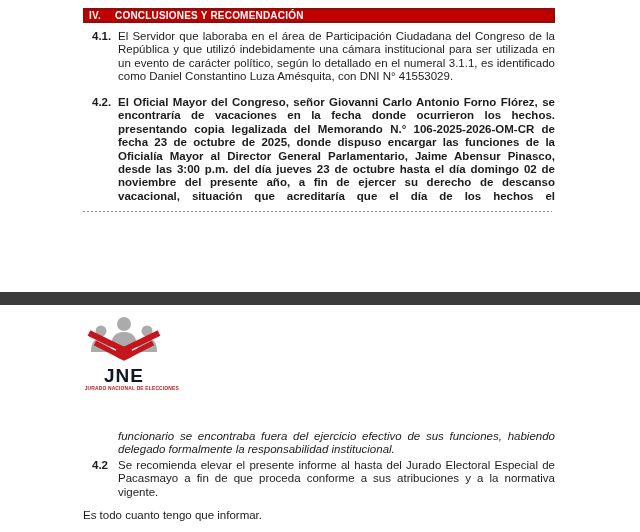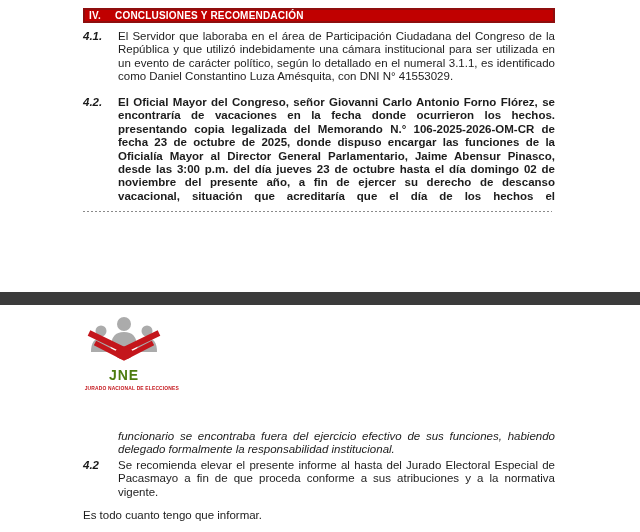--- a/index.html
+++ b/index.html
@@ -20,21 +20,21 @@
     color: #ffffff; font-size: 10px; font-weight: bold; letter-spacing: 0.2px;
   }
   .section-bar .numeral { padding-left: 4px; width: 30px; }
   .section-bar .title { flex: 1; }
 
   .para {
     position: absolute; left: 83px; width: 472px;
     font-size: 11.5px; line-height: 13.4px;
   }
   .para .num {
-    position: absolute; left: 0; top: 0; font-weight: bold; font-style: italic;
+    position: absolute; left: 9px; top: 0; font-weight: bold;
   }
   .para .ptext {
     margin-left: 35px; text-align: justify;
   }
   .para.justify-all .ptext { text-align-last: justify; font-weight: bold; }
 
   #para-4-1 { top: 30px; }
   #para-4-2 { top: 96px; }
 
   .dashed-line {
@@ -51,21 +51,21 @@
     position: absolute; left: 0; top: 292px; width: 640px; height: 13px;
     background: #3B3B3B;
   }
 
   
   .jne-logo {
     position: absolute; left: 76px; top: 316px; width: 96px;
     text-align: center;
   }
   .jne-logo .acronym {
-    color: #4d7c0f; font-weight: bold; font-size: 14px; line-height: 19px;
+    color: #0f172a; font-weight: bold; font-size: 19px; line-height: 19px;
     letter-spacing: 1px; font-family: "Liberation Sans", sans-serif; text-align: center;
   }
   .jne-logo .org-name {
     color: #C4161C; font-size: 6px; transform: scale(0.82); transform-origin: center top;
     letter-spacing: 0.2px; white-space: nowrap; font-weight: bold; margin-top: 1px;
   }
   #para-cont { top: 430px; font-style: italic; }
   #para-4-2b { top: 459px; }
   .closing {
     position: absolute; left: 83px; top: 509px; width: 472px;

